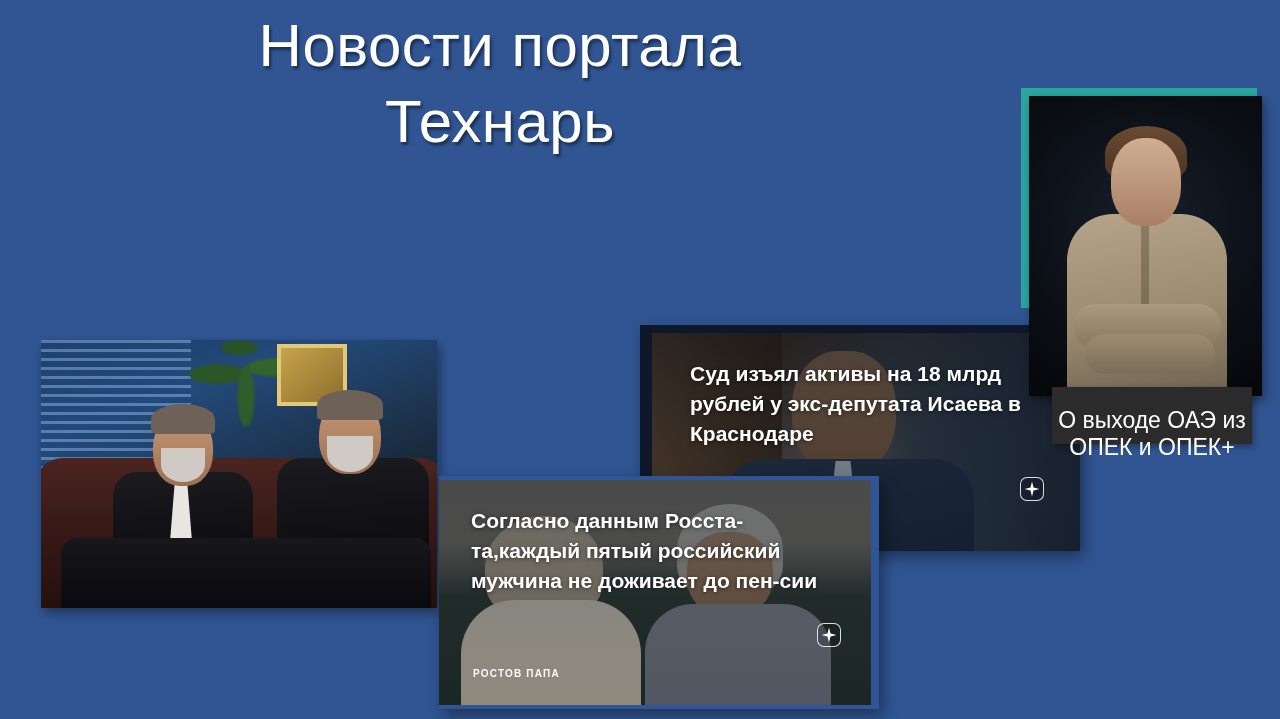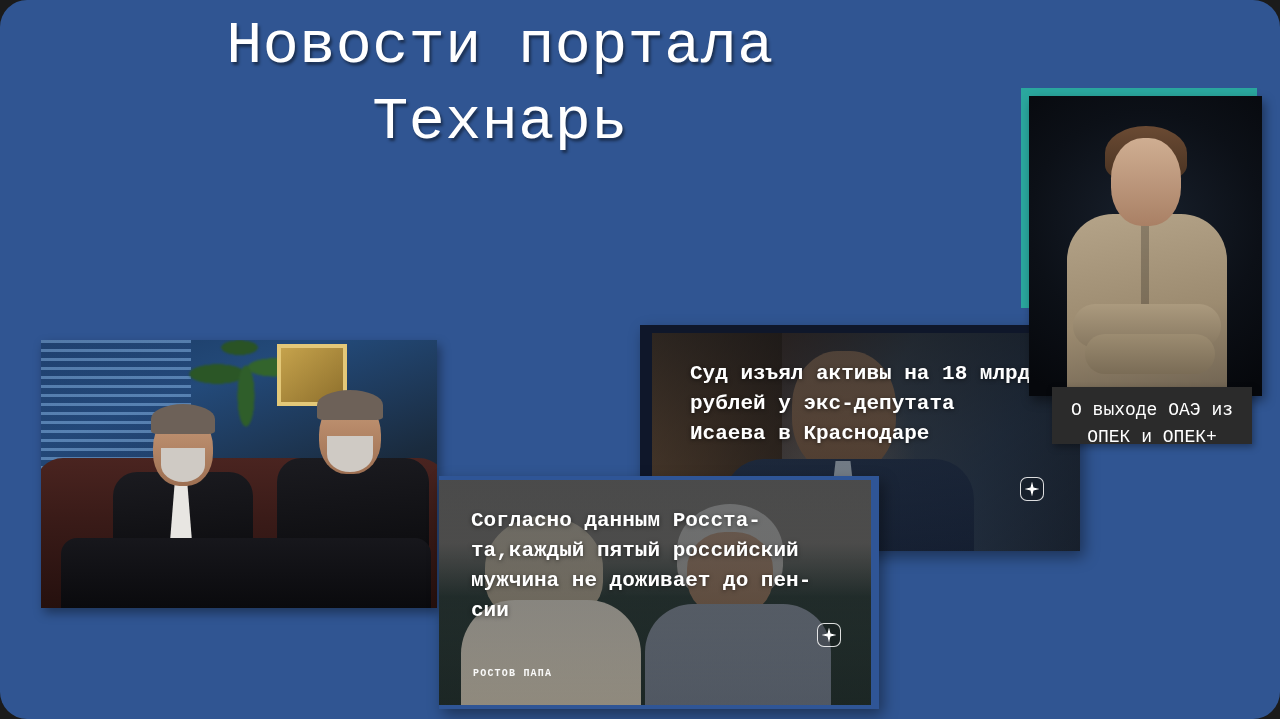--- a/index.html
+++ b/index.html
@@ -7,22 +7,21 @@
     margin: 0;
     padding: 0;
     background: #1b1b1b;
   }
   #slide {
     position: relative;
     width: 1280px;
     height: 719px;
     overflow: hidden;
     background: #305592;
-    font-family: Liberation Mono, monospace;
-    border-radius: 27px;
+    font-family: Liberation Sans, sans-serif;
     -webkit-font-smoothing: antialiased;
   }
 
   
   #title-block {
     position: absolute;
     left: 0;
     top: 8px;
     width: 1000px;
     text-align: center;
@@ -205,24 +204,24 @@
 
   
   #portrait-caption {
     position: absolute;
     left: 1052px;
     top: 387px;
     width: 200px;
     height: 57px;
     background: #2b2b2b;
     color: #ffffff;
-    font-size: 18px;
+    font-size: 23px;
     line-height: 27px;
     text-align: center;
-    padding-top: 10px;
+    padding-top: 20px;
     box-sizing: border-box;
     white-space: pre-line;
     box-shadow: 2px 3px 7px rgba(0,0,0,0.35);
   }
 
   
   .news-card {
     position: absolute;
     overflow: hidden;
     box-shadow: 4px 6px 14px rgba(0,0,0,0.40);

